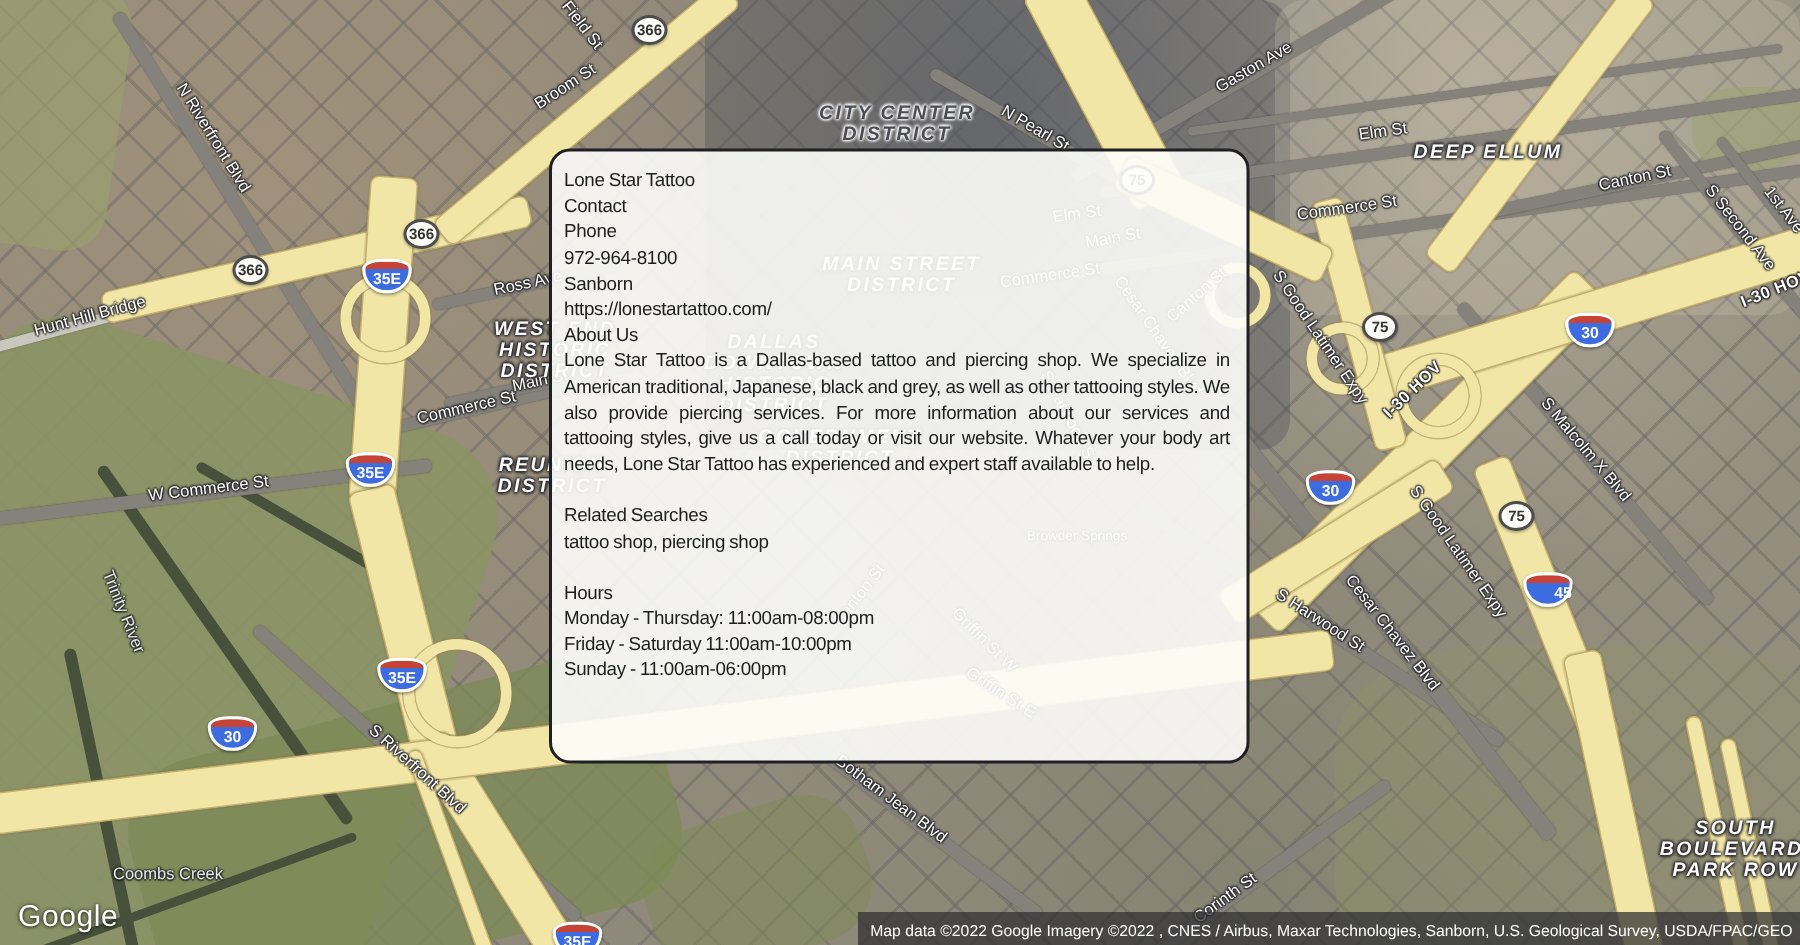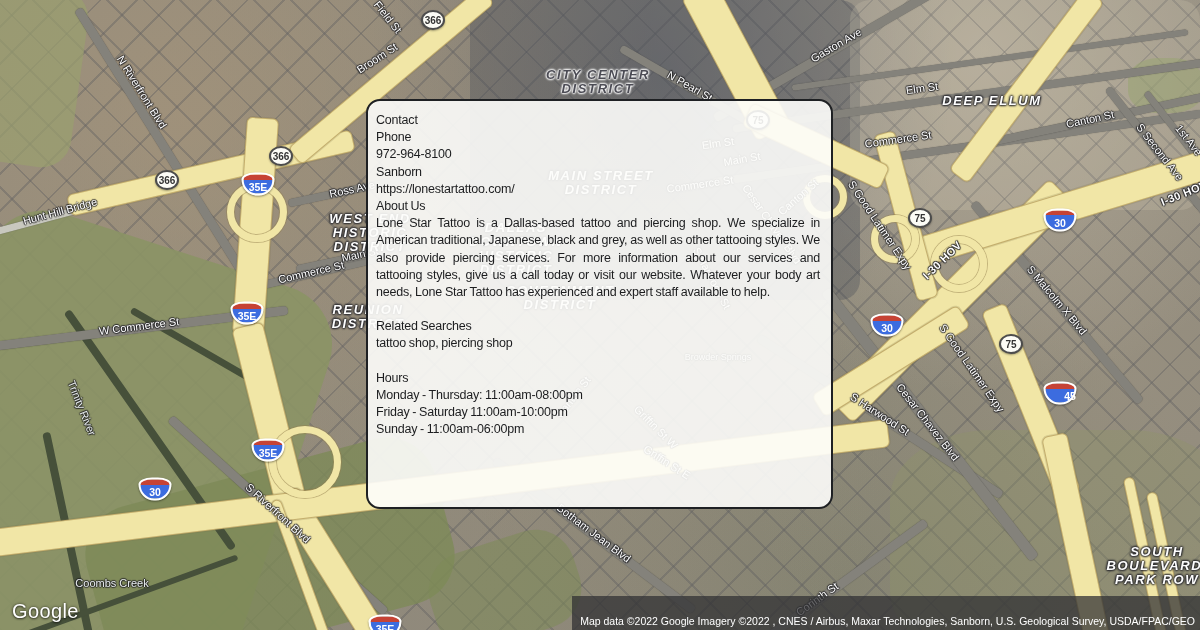--- a/index.html
+++ b/index.html
@@ -51,21 +51,21 @@
     background:rgba(253,253,251,.9);border:2px solid #1e2023;border-radius:14px;
     padding:11px 11px 0 8px;z-index:10;color:#1c1d1f;
     font-size:12.5px;line-height:17.2px;letter-spacing:-.2px;word-spacing:-.5px;}
   .cl{white-space:nowrap;overflow:hidden;}
   .about{text-align:justify;text-align-last:left;}
   .sp{height:17px;}
   
   #glogo{position:absolute;left:12px;bottom:7px;z-index:12;color:#fff;font-size:20px;
     font-weight:400;letter-spacing:.4px;text-shadow:0 0 3px rgba(0,0,0,.65),0 1px 2px rgba(0,0,0,.5);margin-top:19px;}
   #attrib{position:absolute;right:0;bottom:0;z-index:12;height:18px;line-height:18px;
-    background:rgba(50,50,52,.75);color:#fff;font-size:10.5px;padding:16px 5px 0 8px;white-space:nowrap;}
+    background:rgba(50,50,52,.75);color:#fff;font-size:10.5px;padding:4px 5px 0 8px;white-space:nowrap;}
 </style>
 </head>
 <body>
 
 <div class="stage">
   <div id="base" class="layer"></div>
   <div id="grid" class="layer"></div>
   <div id="terrain" class="layer">
       <div class="patch" style="left: -70px; top: 240px; width: 360px; height: 430px; transform: rotate(18deg); background: rgb(139, 148, 101); opacity: 0.9; border-radius: 60px;"></div>
       <div class="patch" style="left: 90px; top: 470px; width: 360px; height: 170px; transform: rotate(-15deg); background: rgb(125, 138, 88); opacity: 0.8; border-radius: 50px;"></div>
@@ -221,35 +221,36 @@
       </div>
       <div class="shield-i" style="left: 385px; top: 626px;">
         <span>35E</span>
       </div>
       <div class="shield-i" style="left: 887px; top: 325px;">
         <span>30</span>
       </div>
       <div class="shield-i" style="left: 1060px; top: 220px;">
         <span>30</span>
       </div>
-      <div class="shield-i" style="left: 1060px; top: 393px; padding-left: 20px;">
+      <div class="shield-i" style="left: 1032px; top: 393px; padding-left: 20px;">
         <span>45</span>
       </div>
       <div class="shield-oval" style="left: 920px; top: 218px;">
         <span>75</span>
       </div>
       <div class="shield-oval" style="left: 1011px; top: 344px;">
         <span>75</span>
       </div>
       <div class="shield-oval" style="left: 758px; top: 120px;">
         <span>75</span>
       </div>
     </div>
 
   <div id="card">
+    <div class="cl">Lone Star Tattoo</div>
     <div class="cl">Contact</div>
     <div class="cl">Phone</div>
     <div class="cl">972-964-8100</div>
     <div class="cl">Sanborn</div>
     <div class="cl">https://lonestartattoo.com/</div>
     <div class="cl">About Us</div>
     <div class="about">Lone Star Tattoo is a Dallas-based tattoo and piercing shop. We specialize in American traditional, Japanese, black and grey, as well as other tattooing styles. We also provide piercing services. For more information about our services and tattooing styles, give us a call today or visit our website. Whatever your body art needs, Lone Star Tattoo has experienced and expert staff available to help.</div>
     <div class="sp"></div>
     <div class="cl">Related Searches</div>
     <div class="cl">tattoo shop, piercing shop</div>

